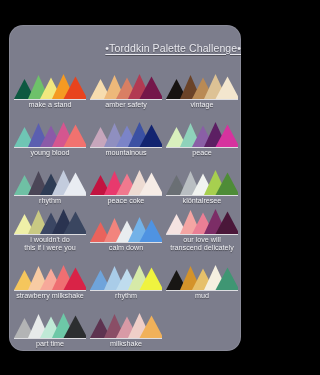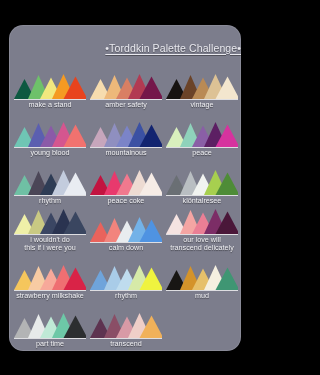--- a/index.html
+++ b/index.html
@@ -306,17 +306,17 @@
         <div class="mountains">
           <svg viewBox="0 0 72 27" preserveAspectRatio="none">
             <polygon points="10.5,7 21.00,27 0.00,27" fill="#5d3350"></polygon>
             <polygon points="24.5,3 35.00,27 14.00,27" fill="#8a4e66"></polygon>
             <polygon points="37,5.5 48.00,27 26.00,27" fill="#d89aa6"></polygon>
             <polygon points="49.5,2 61.00,27 38.00,27" fill="#efcfc8"></polygon>
             <polygon points="61.5,4.5 73.50,27 49.50,27" fill="#f0b15a"></polygon>
           </svg>
         </div>
         <div class="baseline"></div>
-        <div class="pname">transcend</div>
+        <div class="pname">milkshake</div>
       </div>
     </div>
 
 </div>
 
 </body></html>

